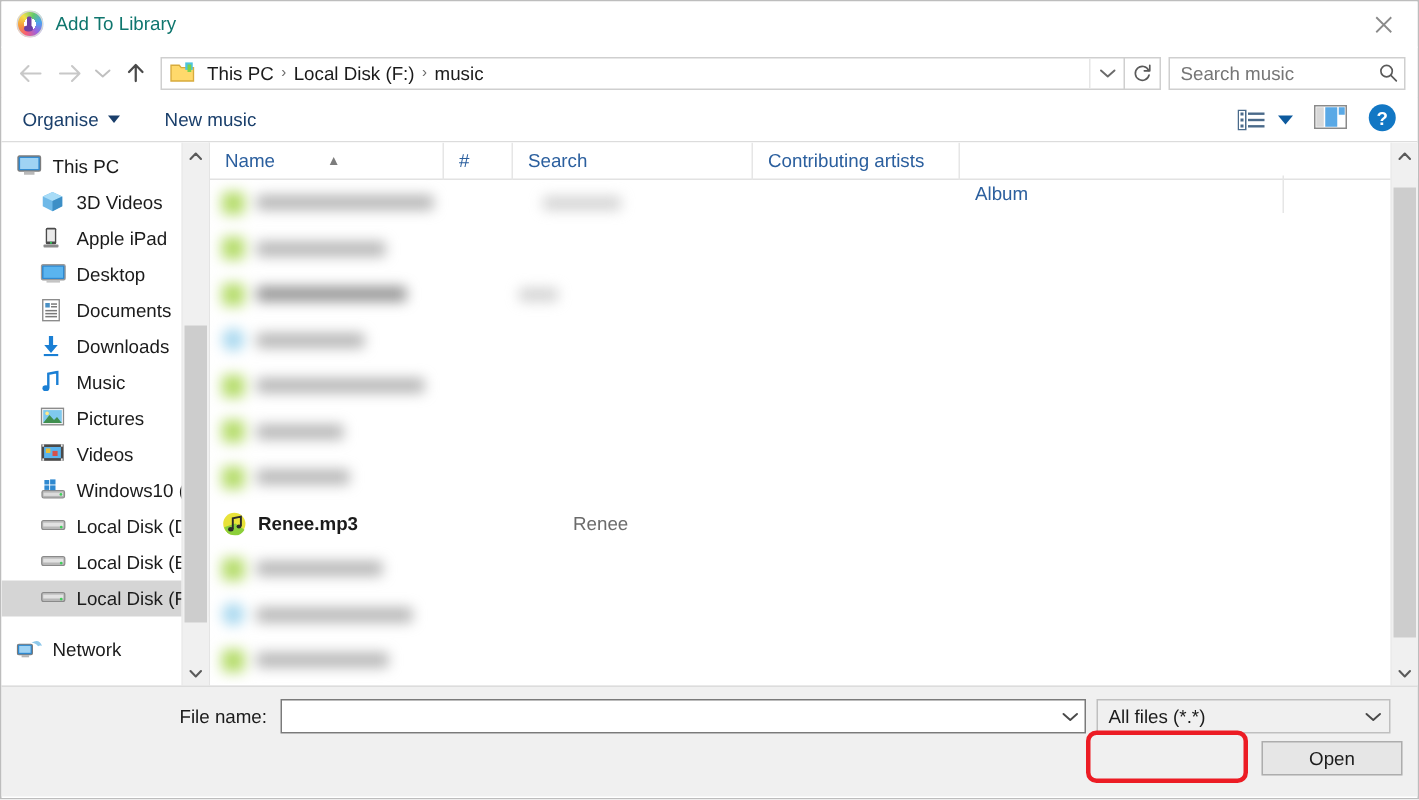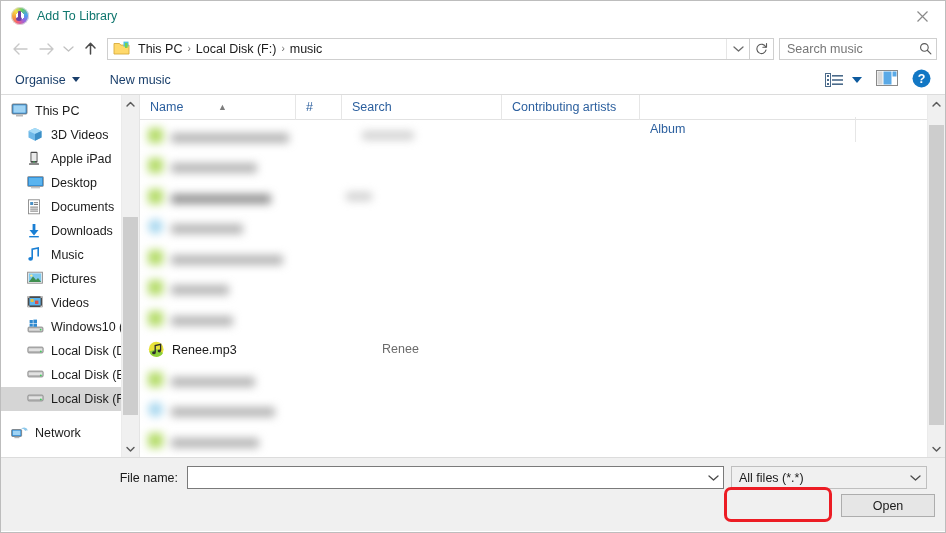--- a/index.html
+++ b/index.html
@@ -75,21 +75,21 @@
 
   
   .files{flex:1 1 auto;position:relative;background:#fff;border-left:1px solid #e4e4e4;overflow:hidden;}
   .colhead{height:25px;display:flex;align-items:center;border-bottom:1px solid #e2e2e2;
            background:#fff;box-sizing:border-box;position:relative;}
   .col{font-size:12.5px;color:#2b5f9e;padding-left:10px;box-sizing:border-box;height:25px;
        line-height:25px;border-right:1px solid #e6e6e6;white-space:nowrap;position:relative;}
   .sortcaret{position:absolute;left:78px;top:0px;font-size:9px;color:#7d7d7d;}
   .rows{position:relative;height:336px;overflow:hidden;}
   .row{height:30.5px;display:flex;align-items:center;position:relative;}
-  .row .nm{display:flex;align-items:flex-end;width:190px;padding-left:8px;box-sizing:border-box;}
+  .row .nm{display:flex;align-items:center;width:190px;padding-left:8px;box-sizing:border-box;font-weight:bold;}
   .mp3-icon{width:17px;height:16px;margin-right:7px;flex:0 0 auto;position:relative;}
   .fname{font-size:12.5px;color:#1b1b1b;white-space:nowrap;}
   .cell-title{width:148px;font-size:12.5px;color:#6b6b6b;padding-left:10px;box-sizing:border-box;}
   
   .blur{filter:blur(4.4px);}
   .bico{width:15px;height:15px;margin-right:8px;flex:0 0 auto;border-radius:2px;}
   .btext{height:10px;border-radius:2px;background:#9a9a9a;opacity:.72;}
   .b2{height:9px;border-radius:2px;background:#b4b4b4;opacity:.6;}
 
   .fscroll{position:absolute;right:0;top:0;width:17px;height:100%;background:#f0f0f0;

